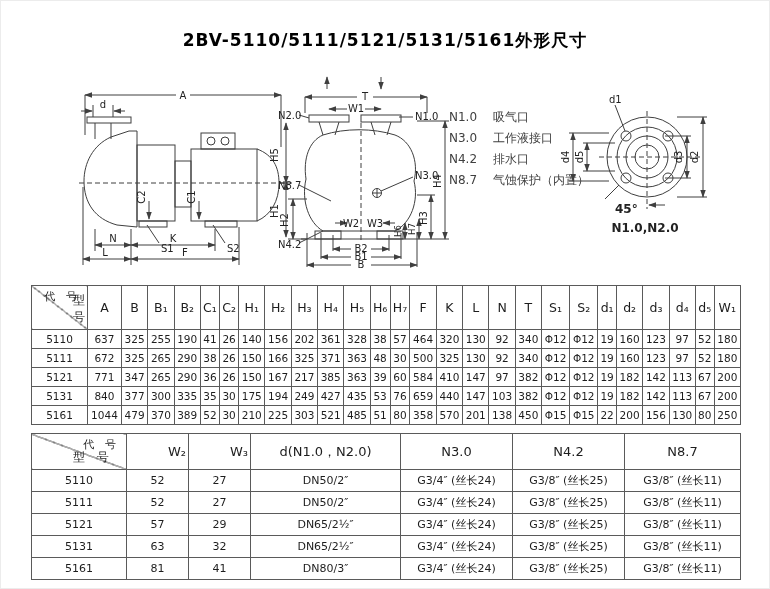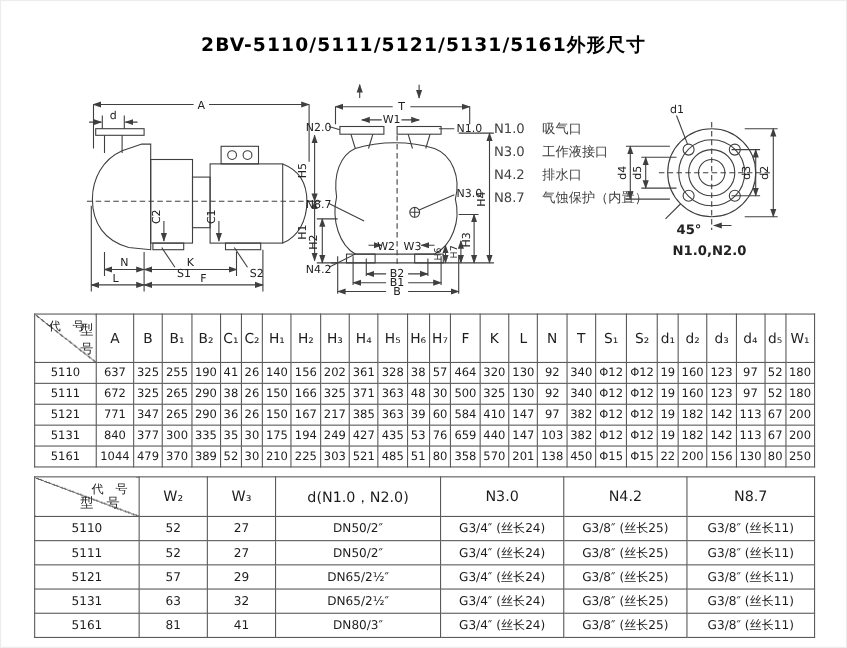--- a/index.html
+++ b/index.html
@@ -26,21 +26,21 @@
   }
   th,td { border:1px solid #5a5a5a; text-align:center; vertical-align:middle; font-weight:400; }
   #t1 { top:284px; width:710px; }
   #t1 th { font-size:12.5px; height:44px; padding:0 1px; }
   #t1 td { font-size:10.5px; height:19px; padding:0 1px; white-space:nowrap; }
   #t1 th.corner { width:56px; }
   #t2 { top:432px; width:710px; }
   #t2 th { font-size:13px; height:36px; padding:0 2px; }
   #t2 td { font-size:11px; height:22px; padding:0 2px; white-space:nowrap; }
   #t2 th.corner { width:95px; }
-  #t2 th:nth-child(2), #t2 th:nth-child(3) { width:62px; }
+  #t2 th:nth-child(2), #t2 th:nth-child(3) { width:62px;text-align:right; }
   #t2 th:nth-child(4) { width:150px; }
   #t2 th:nth-child(5), #t2 th:nth-child(6) { width:112px; }
   th.corner {
     position:relative;
     background-image:linear-gradient(to top right,
       transparent calc(50% - 0.5px), #5a5a5a calc(50% - 0.5px),
       #5a5a5a calc(50% + 0.5px), transparent calc(50% + 0.5px));
   }
   th.corner .c-top { position:absolute; top:3px; right:6px; font-size:11px; letter-spacing:4px;font-family:Liberation Serif, serif; }
   th.corner .c-bot { position:absolute; bottom:3px; left:5px; font-size:12px; letter-spacing:4px;margin-left:36px; }

